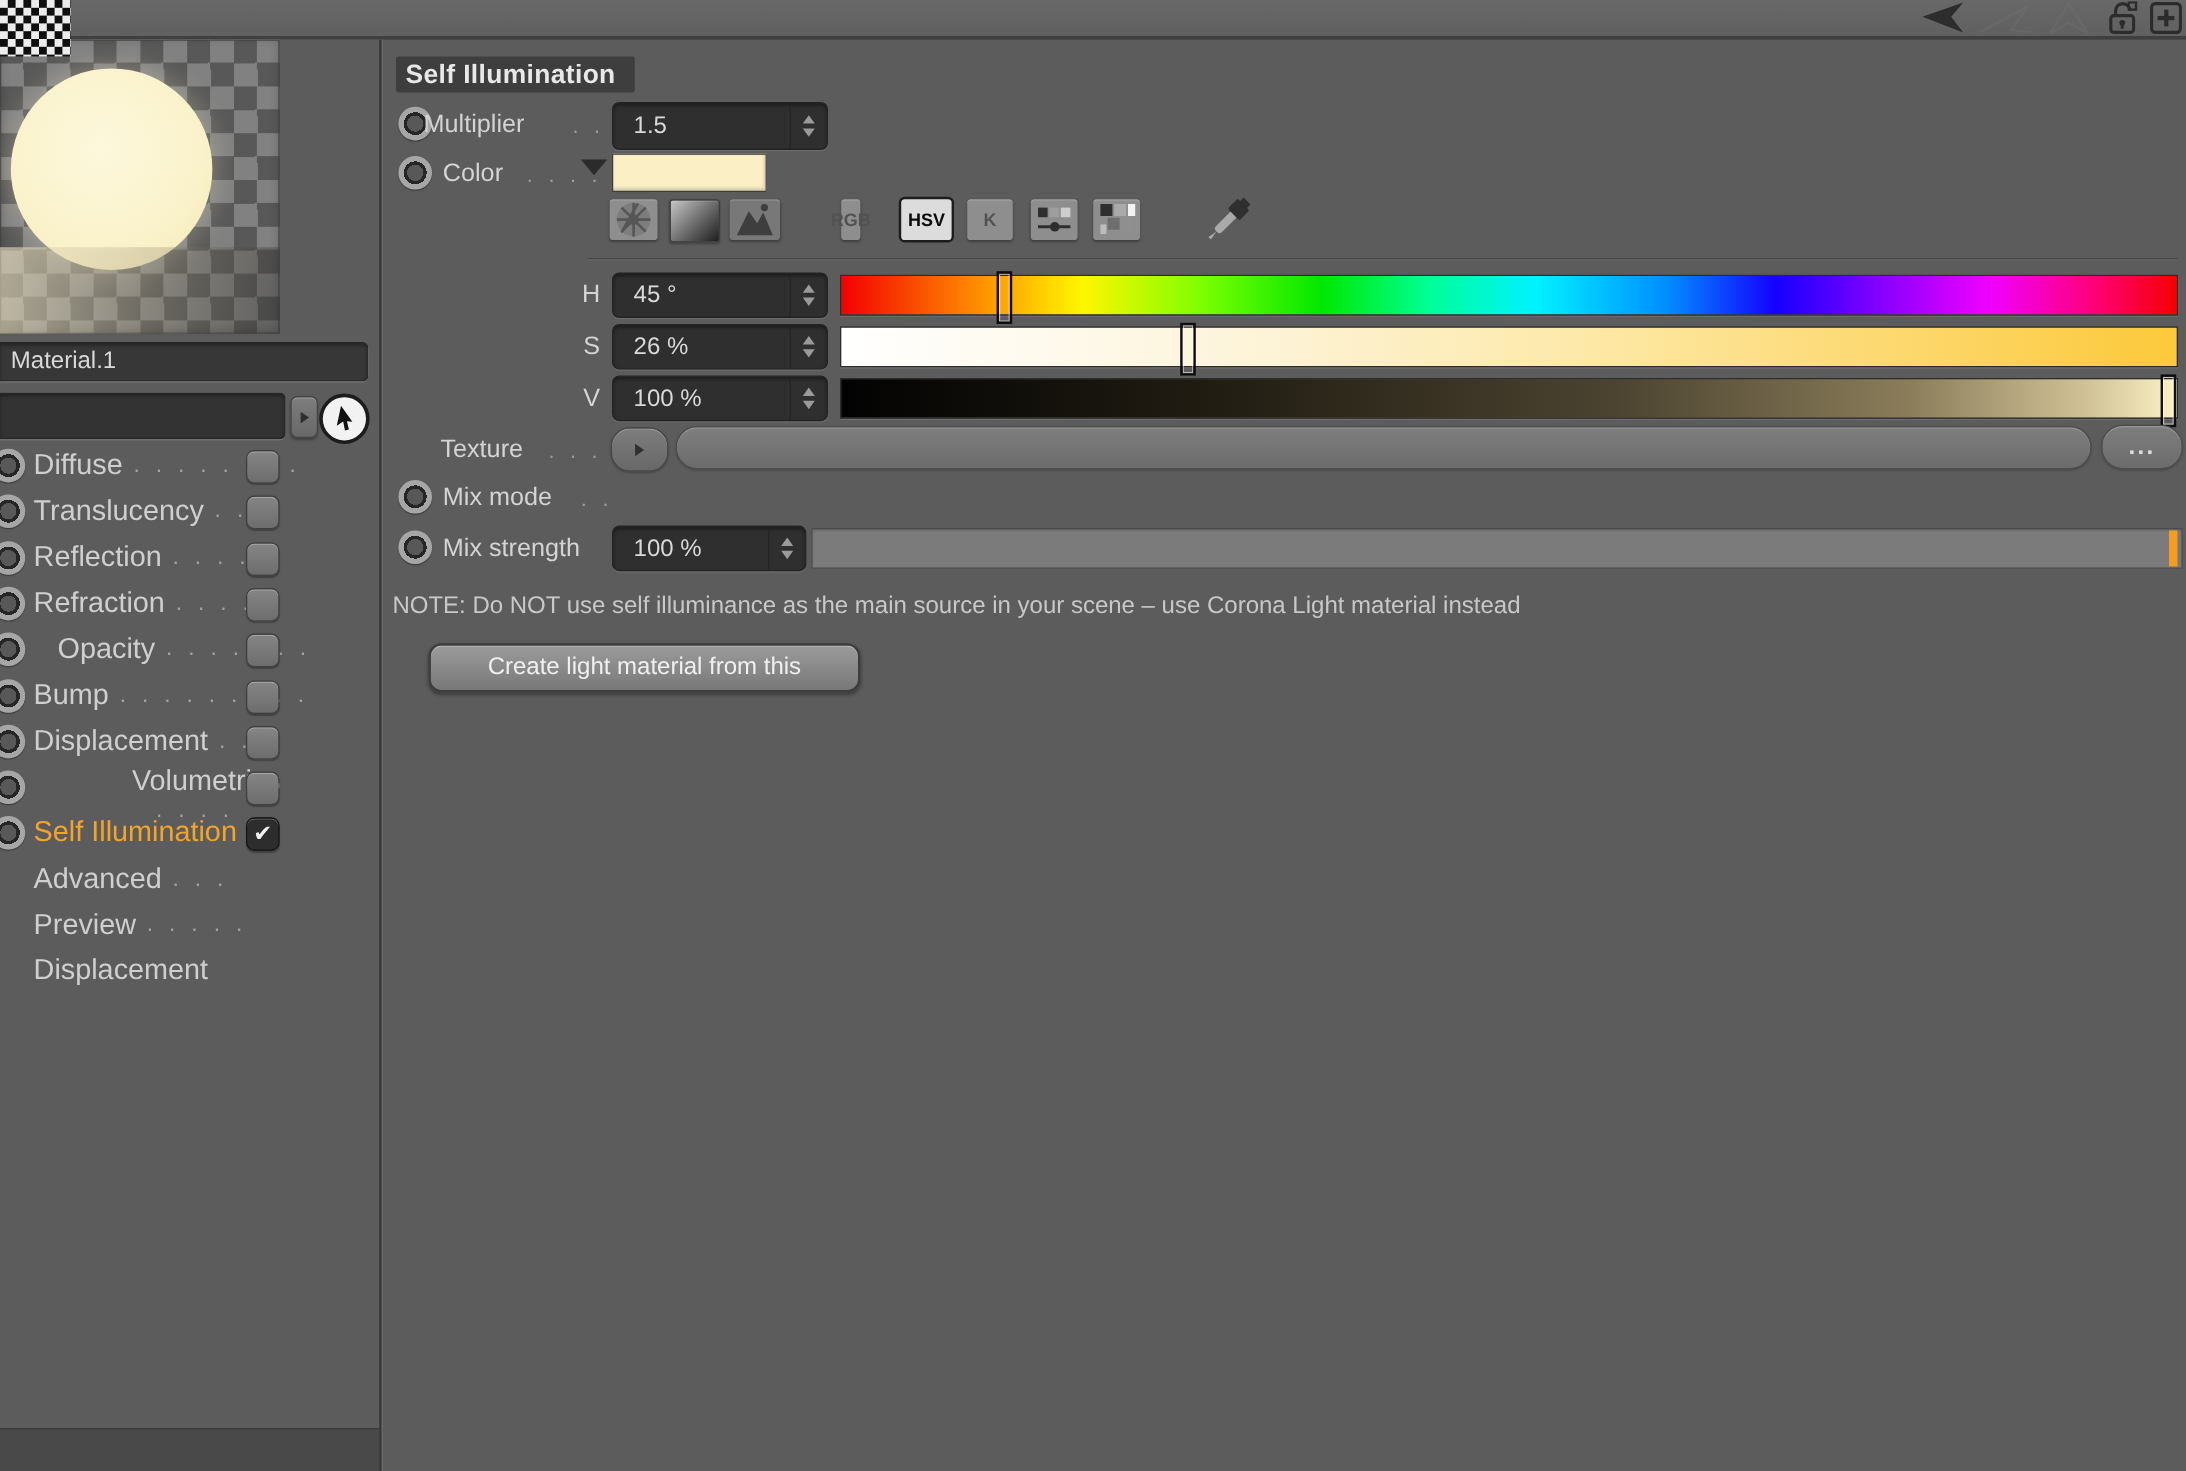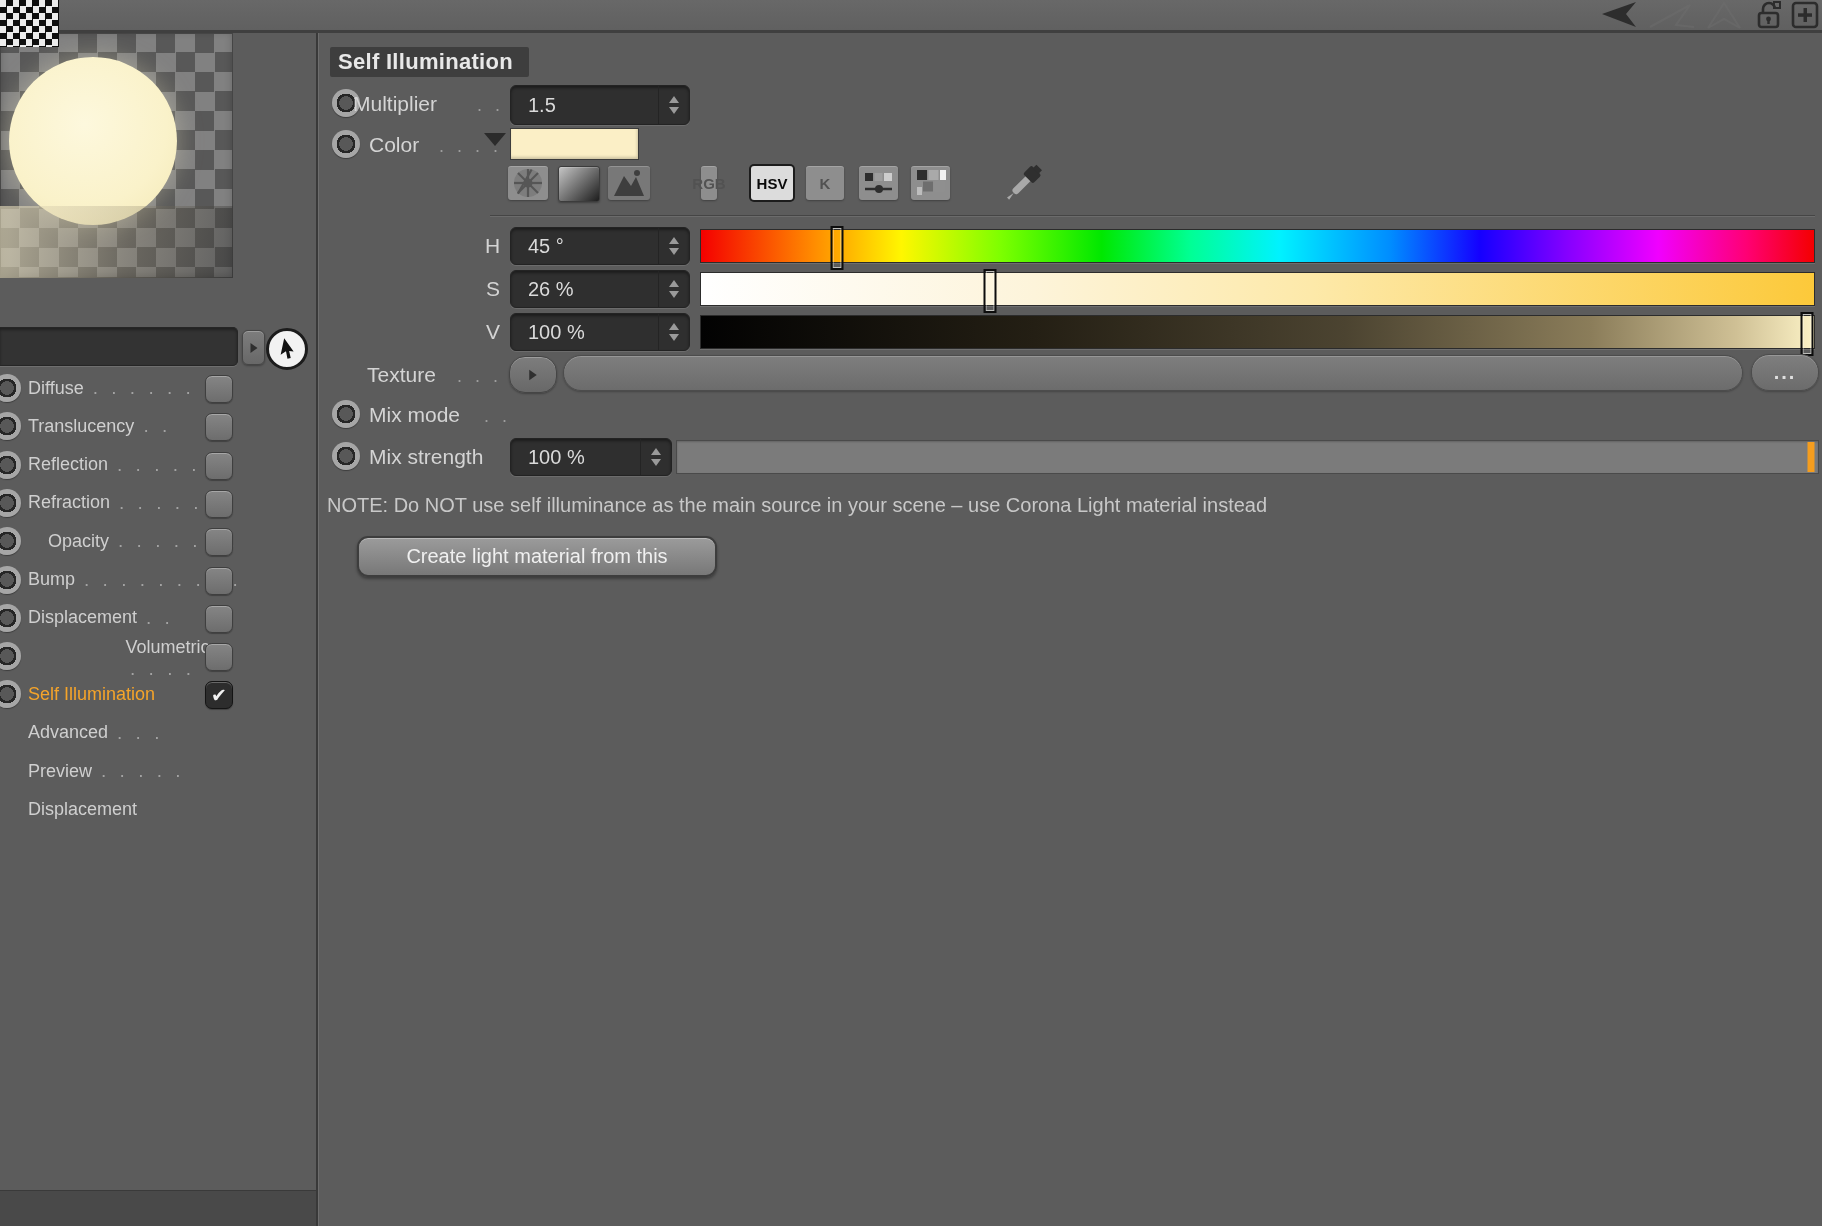--- a/index.html
+++ b/index.html
@@ -45,21 +45,21 @@
   .cursor-circle{left:266px;top:328px;width:36px;height:36px;border-radius:50%;background:#f2f2f2;
         border:3px solid #1c1c1c;z-index:25;display:flex;align-items:center;justify-content:center;}
 
   
   .channel-list{left:0;top:369px;width:316px;height:462px;}
   .ch-row{position:absolute;left:0;width:316px;height:38px;display:flex;align-items:center;cursor:default;}
   .radio{width:28px;height:28px;border-radius:50%;flex:none;
       background:radial-gradient(circle,#585858 0 34%,#262626 34% 48%,#a6a6a6 48%);
       box-shadow:0 1px 1px rgba(0,0,0,.35);}
   .ch-radio{position:absolute;left:-7px;top:5px;}
-  .ch-label{margin-left:28px;font-size:18px;color:#cfcfcf;white-space:nowrap;}
+  .ch-label{margin-left:28px;font-size:24px;color:#cfcfcf;white-space:nowrap;}
   .ch-dots{margin-left:9px;font-size:19px;color:#a3a3a3;letter-spacing:4px;white-space:nowrap;}
   .ch-row.active .ch-label{color:#f5a42a;}
   .ch-check{position:absolute;left:205px;top:6px;width:26px;height:26px;border-radius:7px;
       background:linear-gradient(#858585,#6d6d6d);border:1px solid #3f3f3f;
       box-shadow:inset 0 1px 0 rgba(255,255,255,.28), 0 1px 1px rgba(0,0,0,.3);
       display:flex;align-items:center;justify-content:center;}
   .ch-check.checked{background:#2d2d2d;border-color:#141414;}
   .ch-check .mark{color:#f2f2f2;font-size:19px;font-weight:bold;line-height:1;}
 
   
@@ -154,20 +154,21 @@
 
   <div class="abs left-panel"></div>
   <div class="abs left-footer"></div>
   <div class="abs divider"></div>
 
   <div class="abs preview">
     <div class="sphere"></div>
     <div class="floor"></div>
   </div>
 
+  <div class="abs sunk mat-name">Material.1</div>
 
   <div class="abs sunk search-field"></div>
   <div class="abs mini-btn" style="left:242px;top:330px;width:21px;height:33px;">
     <div class="tri-right" style="transform:scale(.7);"></div>
   </div>
   <div class="abs cursor-circle">
     <svg width="24" height="24" viewBox="0 0 24 24" style="transform:rotate(12deg);">
       <polygon points="7,2 7,19 11.5,14.5 14.5,21.5 17.5,20 14.5,13.5 19,13" fill="#111111"></polygon>
     </svg>
   </div>

